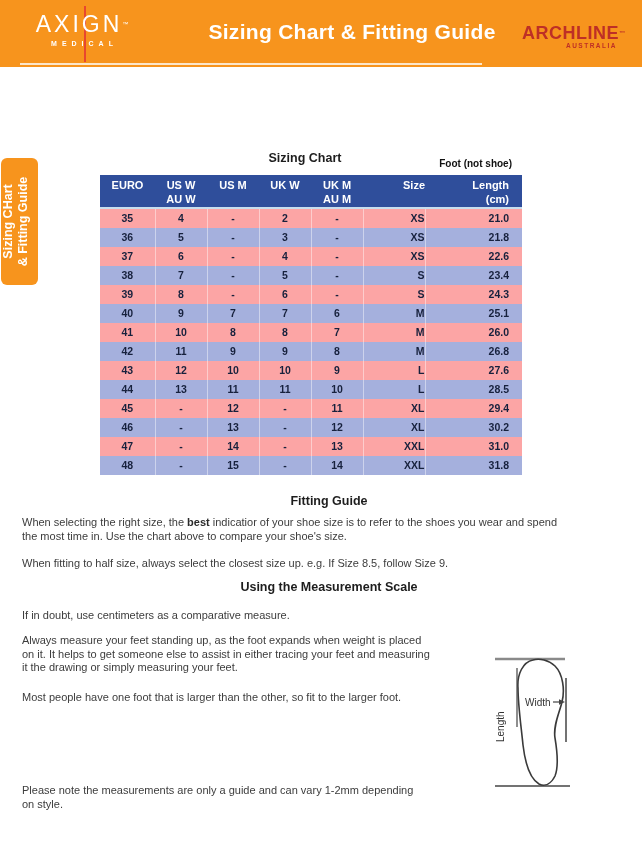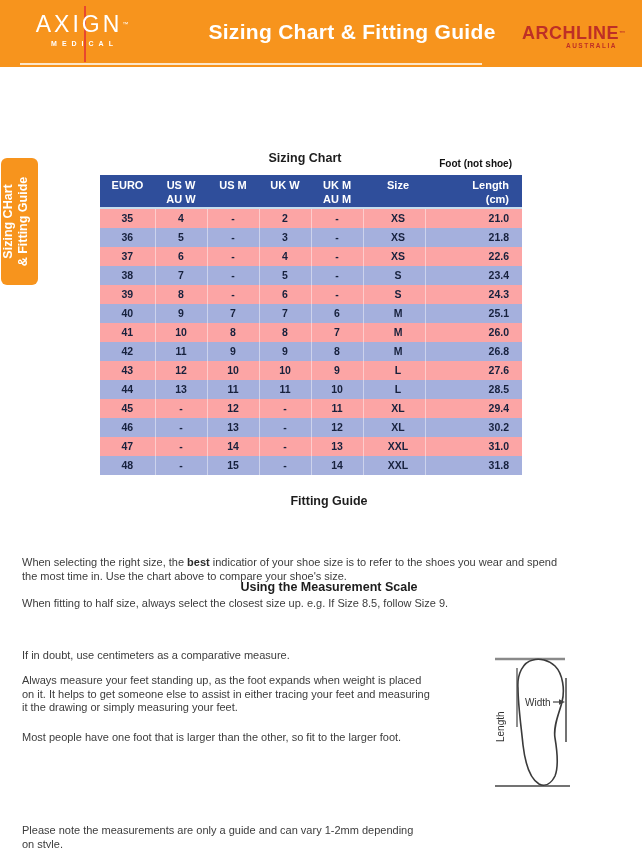--- a/index.html
+++ b/index.html
@@ -41,28 +41,28 @@
                      border-collapse:collapse; table-layout:fixed; }
   .size-table thead th { background:#2F4E9B; color:#fff; font-size:11px; font-weight:700;
                          height:33px; vertical-align:top; padding-top:3px; 
                          border-bottom:2px solid #C7DEEE; }
   .size-table thead th span { display:block; line-height:14px; }
   .size-table tbody td { height:19px; font-size:10.5px; font-weight:700; color:#17213D;
                          text-align:center; line-height:19px; padding:0; }
   .size-table tbody td + td { border-left:1px solid rgba(255,255,255,0.45); }
   .size-table tr.row-a td { background:#fca5a5; }
   .size-table tr.row-b td { background:#A5B0DD; }
-  .size-table th:nth-child(6), .size-table td:nth-child(6) { text-align:center; padding-left:8px; }
+  .size-table th:nth-child(6), .size-table td:nth-child(6) { text-align:right; padding-left:8px; }
   .size-table th:nth-child(7), .size-table td:nth-child(7) { text-align:right; padding-right:13px; }
 
   
   .h-center { position:absolute; left:0; width:610px; text-align:center;
               font-weight:700; font-size:12.5px; color:#1d1d1d;padding-left:48px; }
   .para { position:absolute; left:22px; width:600px; font-size:11px; line-height:13.5px;
-          color:#3C3C3C; white-space:pre-line;margin-top:40px; }
+          color:#3C3C3C; white-space:pre-line; }
   .para b { color:#2b2b2b; }
   #fitting-title { top:494px; }
   #fg-p1 { top:516px; }
   #fg-p2 { top:557px; }
   #measure-title { top:580px; }
   #ms-p1 { top:609px; }
   #ms-p2 { top:634px; width:480px; }
   #ms-p3 { top:691px; }
   #ms-p4 { top:759px; }
   #ms-p5 { top:784px; width:480px; }

